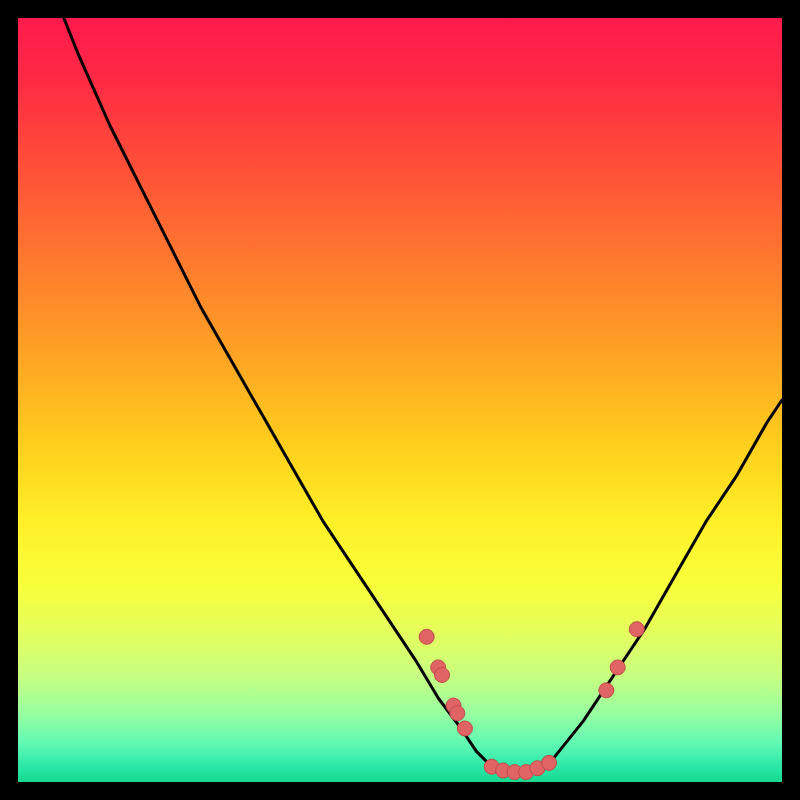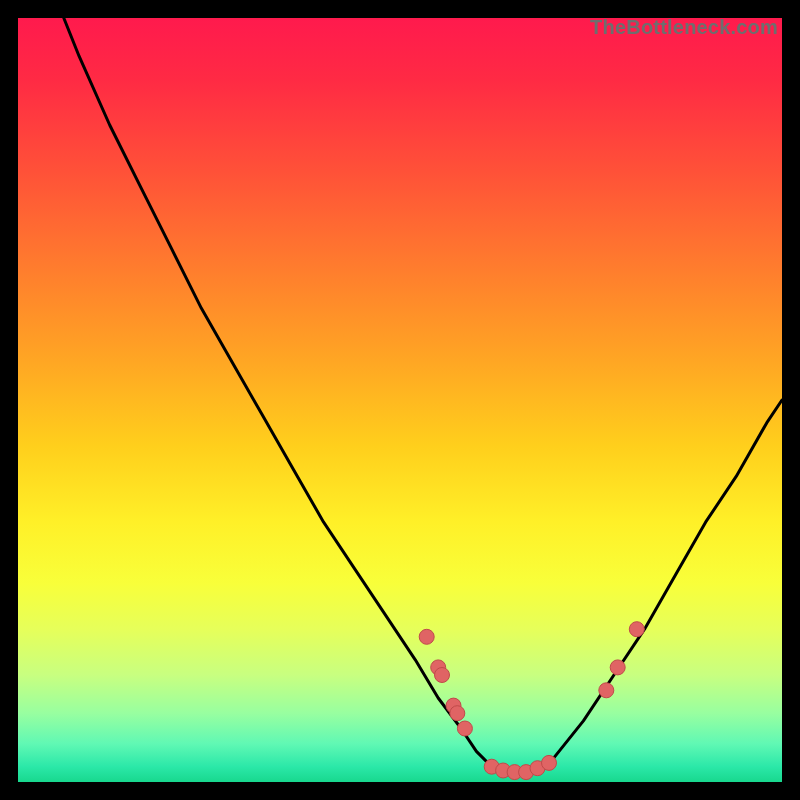--- a/index.html
+++ b/index.html
@@ -72,15 +72,14 @@
           <circle cx="485.1" cy="752.5" r="7.5" fill="#e06464" stroke="#c04a4a" stroke-width="1"></circle>
           <circle cx="496.6" cy="754.1" r="7.5" fill="#e06464" stroke="#c04a4a" stroke-width="1"></circle>
           <circle cx="508.1" cy="754.1" r="7.5" fill="#e06464" stroke="#c04a4a" stroke-width="1"></circle>
           <circle cx="519.5" cy="750.2" r="7.5" fill="#e06464" stroke="#c04a4a" stroke-width="1"></circle>
           <circle cx="531.0" cy="744.9" r="7.5" fill="#e06464" stroke="#c04a4a" stroke-width="1"></circle>
           <circle cx="588.3" cy="672.3" r="7.5" fill="#e06464" stroke="#c04a4a" stroke-width="1"></circle>
           <circle cx="599.7" cy="649.4" r="7.5" fill="#e06464" stroke="#c04a4a" stroke-width="1"></circle>
           <circle cx="618.8" cy="611.2" r="7.5" fill="#e06464" stroke="#c04a4a" stroke-width="1"></circle>
         </g>
     </svg>
-    <div class="watermark">TheBottleneck.com</div>
   </div>
 </div>
 
 </body></html>

